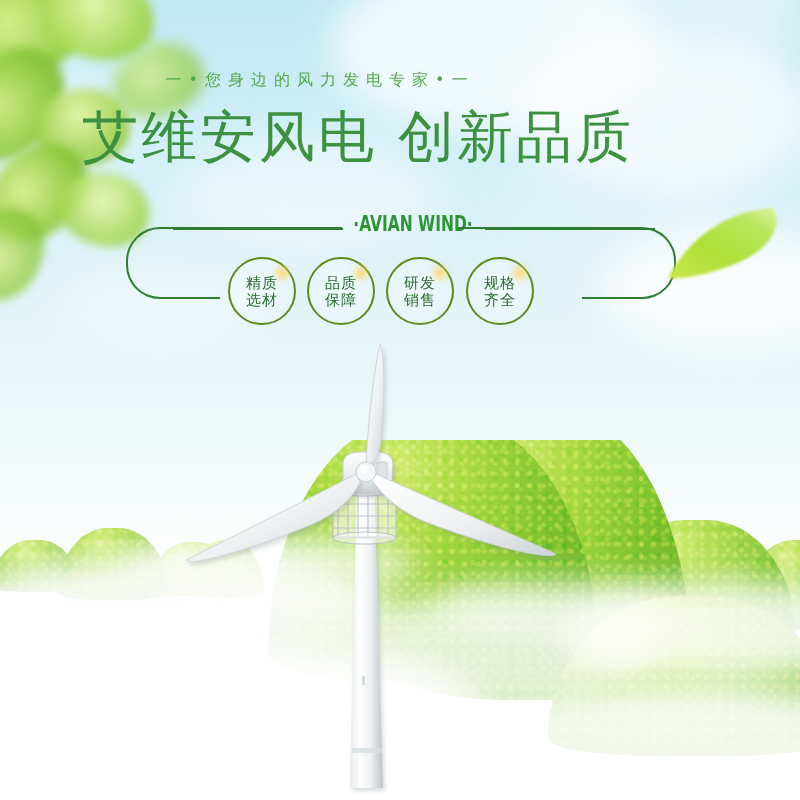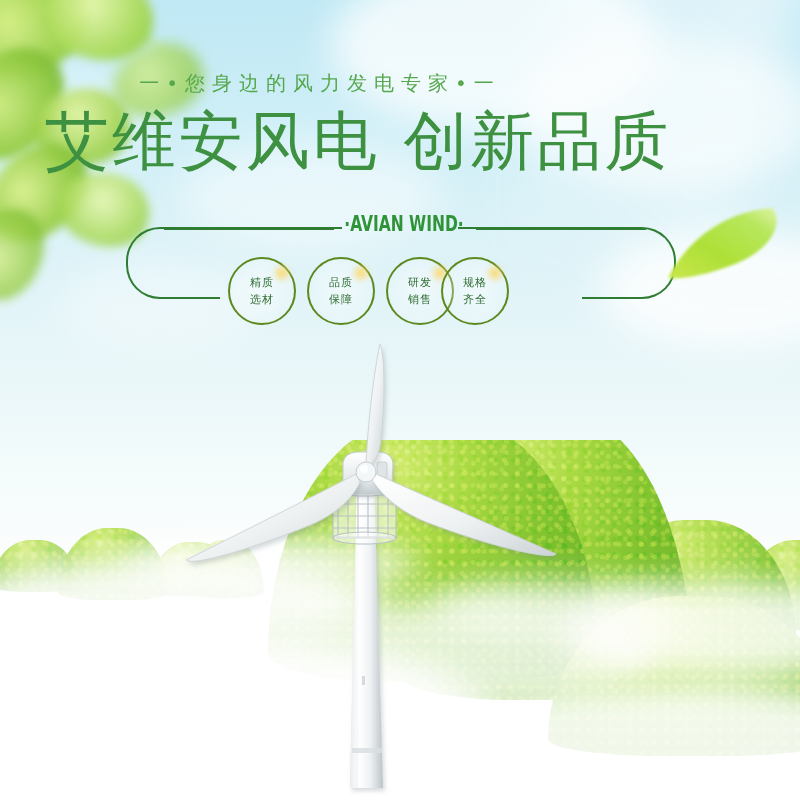--- a/index.html
+++ b/index.html
@@ -47,36 +47,36 @@
   .lf5{left:-18px;top:150px;width:110px;height:84px;background:radial-gradient(circle at 40% 40%,#daf18e,#93cb42 60%,#72b235);transform:rotate(-34deg);opacity:.95;}
   .lf6{left:58px;top:172px;width:92px;height:74px;background:radial-gradient(circle at 45% 40%,#e8f8ae,#a8d957 60%,#83c33d);transform:rotate(24deg);opacity:.85;}
   .lf7{left:-54px;top:-50px;width:96px;height:80px;background:radial-gradient(circle at 45% 45%,#e6f7a4,#a6d654 60%,#86c540);transform:rotate(30deg);opacity:.8;}
   .lf8{left:112px;top:44px;width:92px;height:72px;background:radial-gradient(circle at 40% 40%,#d4ee84,#94cc44 65%,#79ba38);transform:rotate(-8deg);opacity:.72;filter:blur(7px);}
   .lf9{left:-40px;top:218px;width:92px;height:72px;background:radial-gradient(circle at 40% 40%,#d9ef8c,#8fc93f 62%,#6fae31);transform:rotate(-60deg);opacity:.8;}
   .lfstem{position:absolute;left:86px;top:26px;width:88px;height:3px;background:#cfe9a2;filter:blur(3px);transform:rotate(34deg);opacity:.8;}
 
   
   .tagline{
     position:absolute;left:0;top:70px;width:640px;text-align:center;
-    color:#55a84d;font-size:20px;letter-spacing:7px;white-space:nowrap;
+    color:#55a84d;font-size:16px;letter-spacing:7px;white-space:nowrap;
     font-family:"DejaVu Sans","Liberation Sans",sans-serif;
   }
   .maintitle{
     position:absolute;left:0;top:108px;width:716px;text-align:center;
-    color:#3e9140;font-size:64px;letter-spacing:3px;white-space:nowrap;line-height:1.05;
+    color:#3e9140;font-size:56px;letter-spacing:3px;white-space:nowrap;line-height:1.05;
     font-family:"DejaVu Sans","Liberation Sans",sans-serif;
   }
   .subtitle{
     position:absolute;left:0;top:186px;width:800px;text-align:center;
     color:#7ab96f;font-size:17px;letter-spacing:11px;white-space:nowrap;
     font-family:"DejaVu Sans","Liberation Sans",sans-serif;
   }
 
   
-  .brandrow{position:absolute;left:4px;top:214px;width:740px;height:30px;}
+  .brandrow{position:absolute;left:13px;top:214px;width:740px;height:30px;}
   .brandrow .rule{position:absolute;top:14px;height:2px;background:#2e7d32;}
   .brandrow .rule.left{left:160px;width:170px;}
   .brandrow .rule.right{left:472px;width:170px;}
   .brandword{
     position:absolute;left:0;top:-2px;width:800px;text-align:center;
     color:#2f9338;font-size:21px;font-weight:bold;letter-spacing:0px;
     white-space:nowrap;transform:scaleX(.82);
     font-family:"DejaVu Sans Condensed","Liberation Sans Narrow","Liberation Sans",sans-serif;
   }
 
@@ -102,21 +102,21 @@
     border:2px solid #5d8a1f;
     background:radial-gradient(circle at 50% 45%, rgba(255,255,255,.55), rgba(255,255,255,.12) 70%, rgba(255,255,255,0));
     display:flex;flex-direction:column;align-items:center;justify-content:center;
   }
   .badge::after{
     content:"";position:absolute;right:2px;top:4px;width:20px;height:20px;border-radius:50%;
     background:radial-gradient(circle,rgba(255,214,92,.95),rgba(255,214,92,0) 70%);
     filter:blur(2px);pointer-events:none;
   }
   .badge span{
-    display:block;color:#2c6b2f;font-size:11px;line-height:17px;letter-spacing:1px;
+    display:block;color:#2c6b2f;font-size:15px;line-height:17px;letter-spacing:1px;
     font-family:Liberation Sans, sans-serif;
   }
 
   
   .hills{position:absolute;left:0;top:440px;width:800px;height:360px;overflow:hidden;}
   .hill{
     position:absolute;bottom:0;
     background:
       radial-gradient(ellipse at 38% 18%, #d2ec6e 0%, #a9d943 26%, #7fc22f 58%, #5fa525 100%);
     border-radius:50% 50% 44% 44% / 100% 100% 12% 12%;
@@ -200,21 +200,21 @@
       <span>选材</span>
     </div>
     <div class="badge" style="left:386px">
       <span>研发</span>
       <span>销售</span>
     </div>
     <div class="badge" style="left:307px">
       <span>品质</span>
       <span>保障</span>
     </div>
-    <div class="badge" style="left:441px">
+    <div class="badge" style="left:466px">
       <span>规格</span>
       <span>齐全</span>
     </div>
   </div>
 
   <svg width="140" height="92" viewBox="0 0 140 92" style="position:absolute;left:660px;top:198px;z-index:7;">
     <defs>
       <linearGradient id="lfg" x1="0" y1="1" x2="1" y2="0">
         <stop offset="0%" stop-color="#c8e64a"></stop>
         <stop offset="40%" stop-color="#aee038"></stop>

